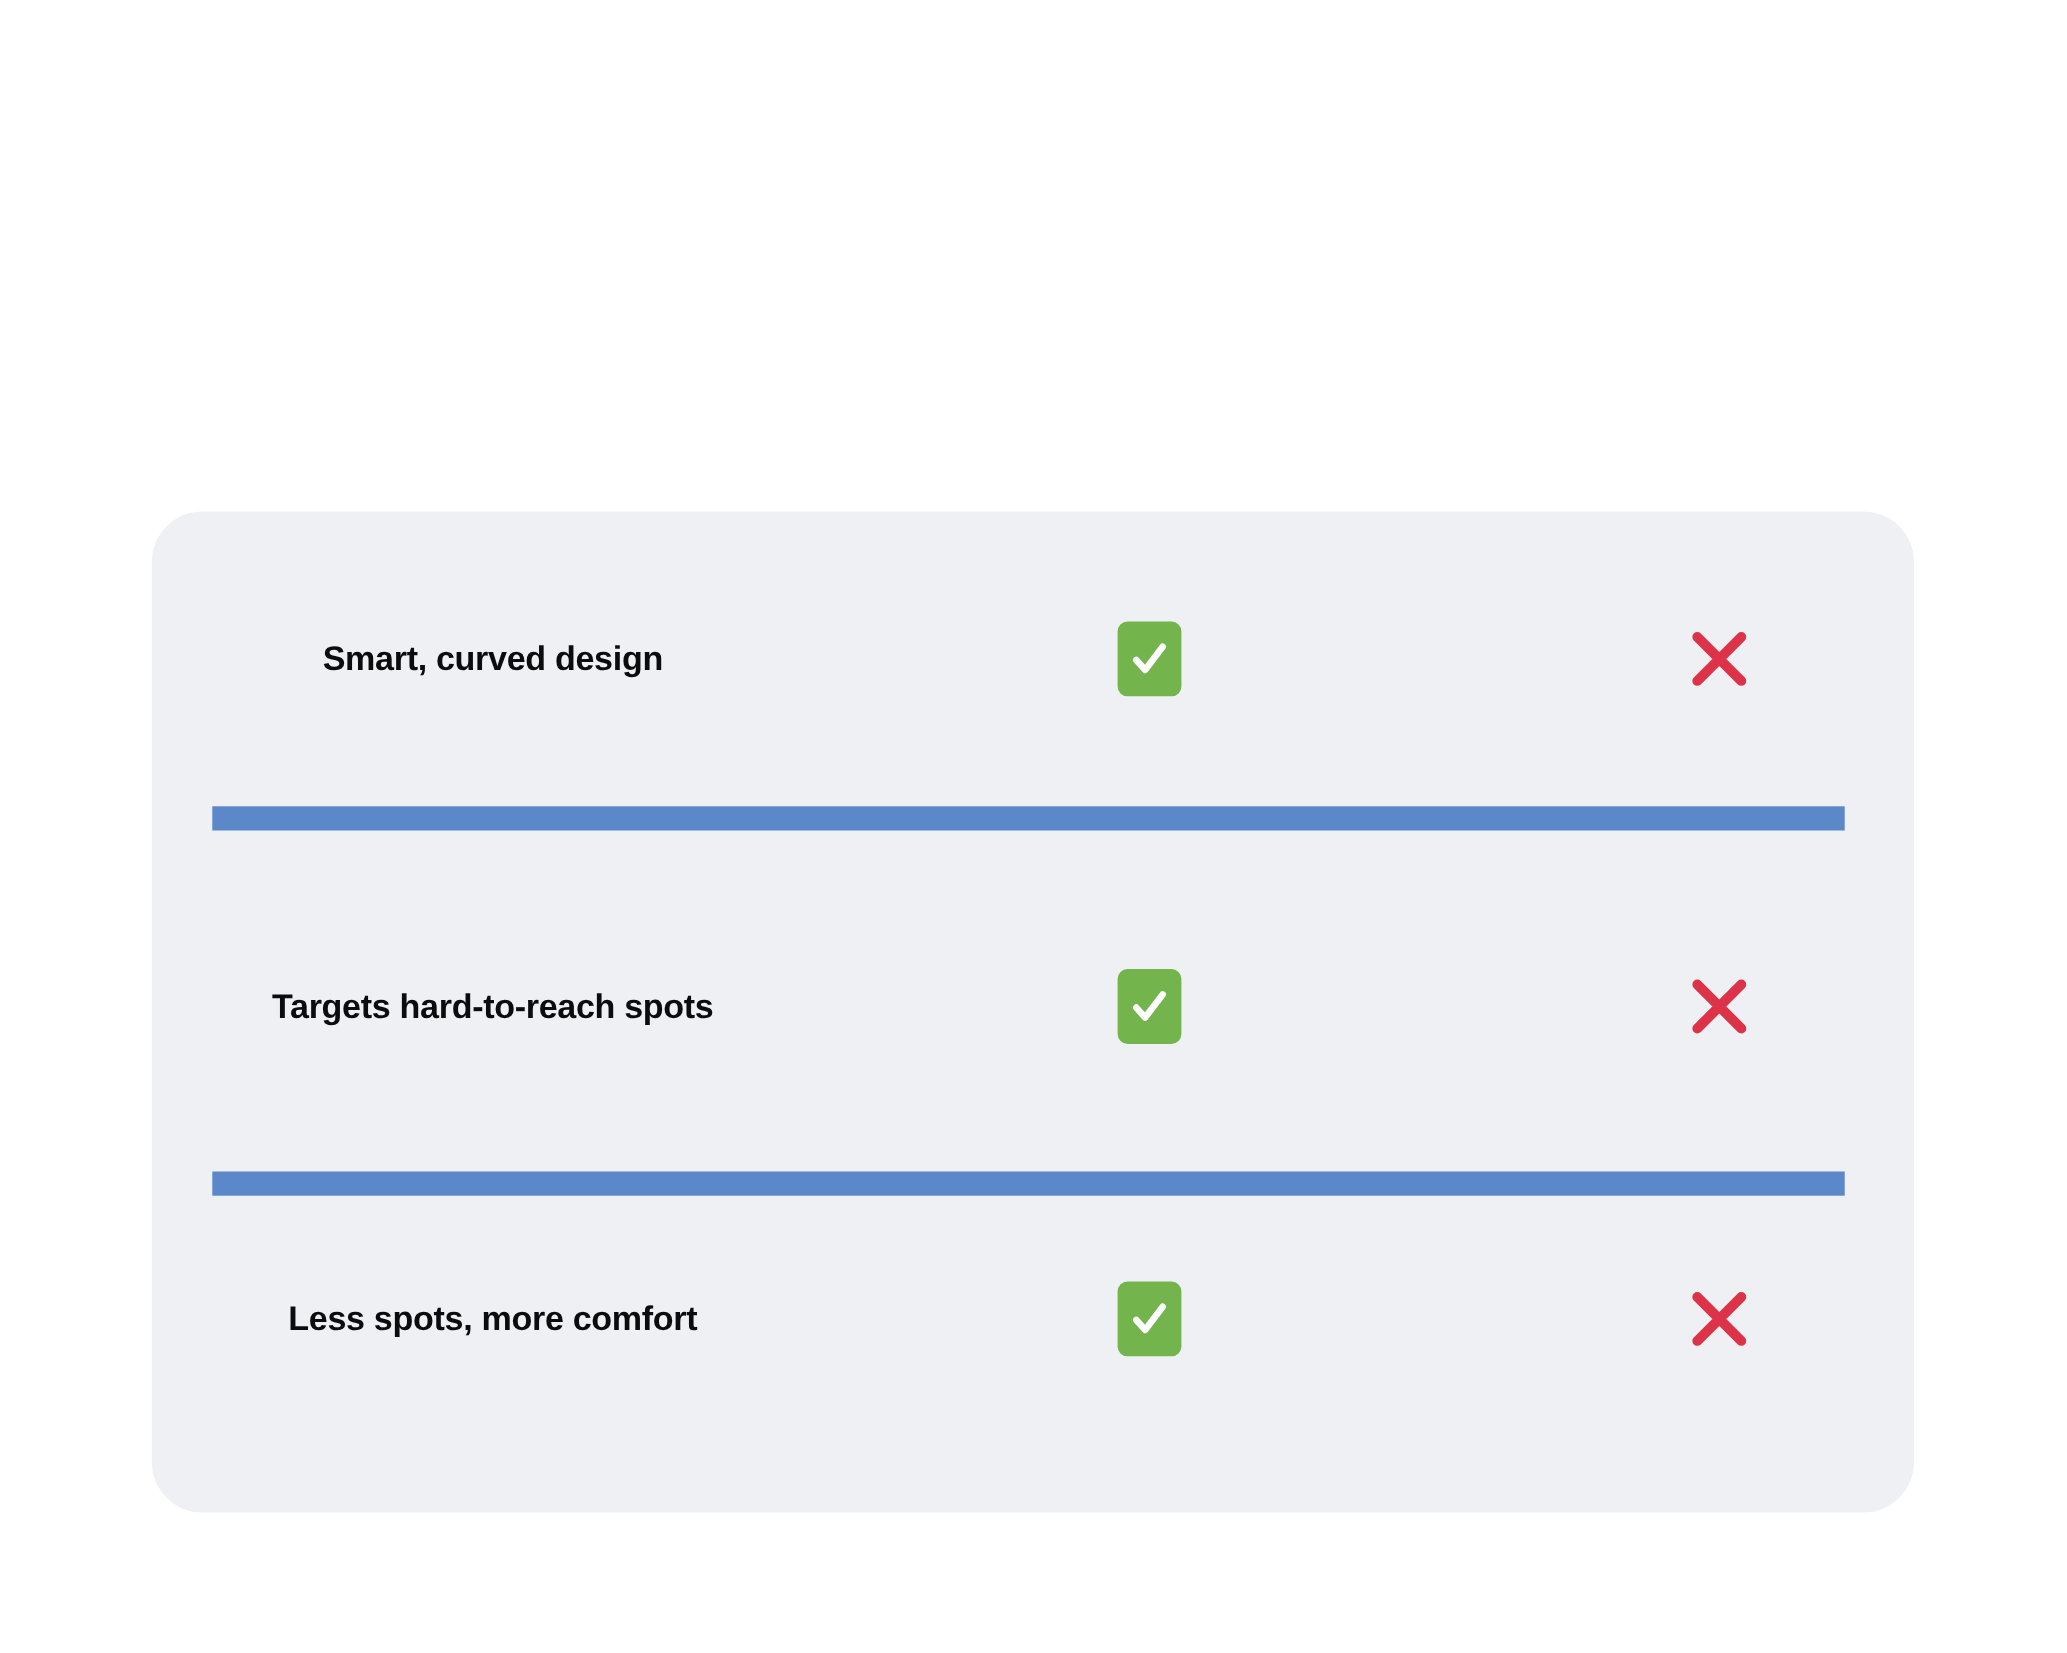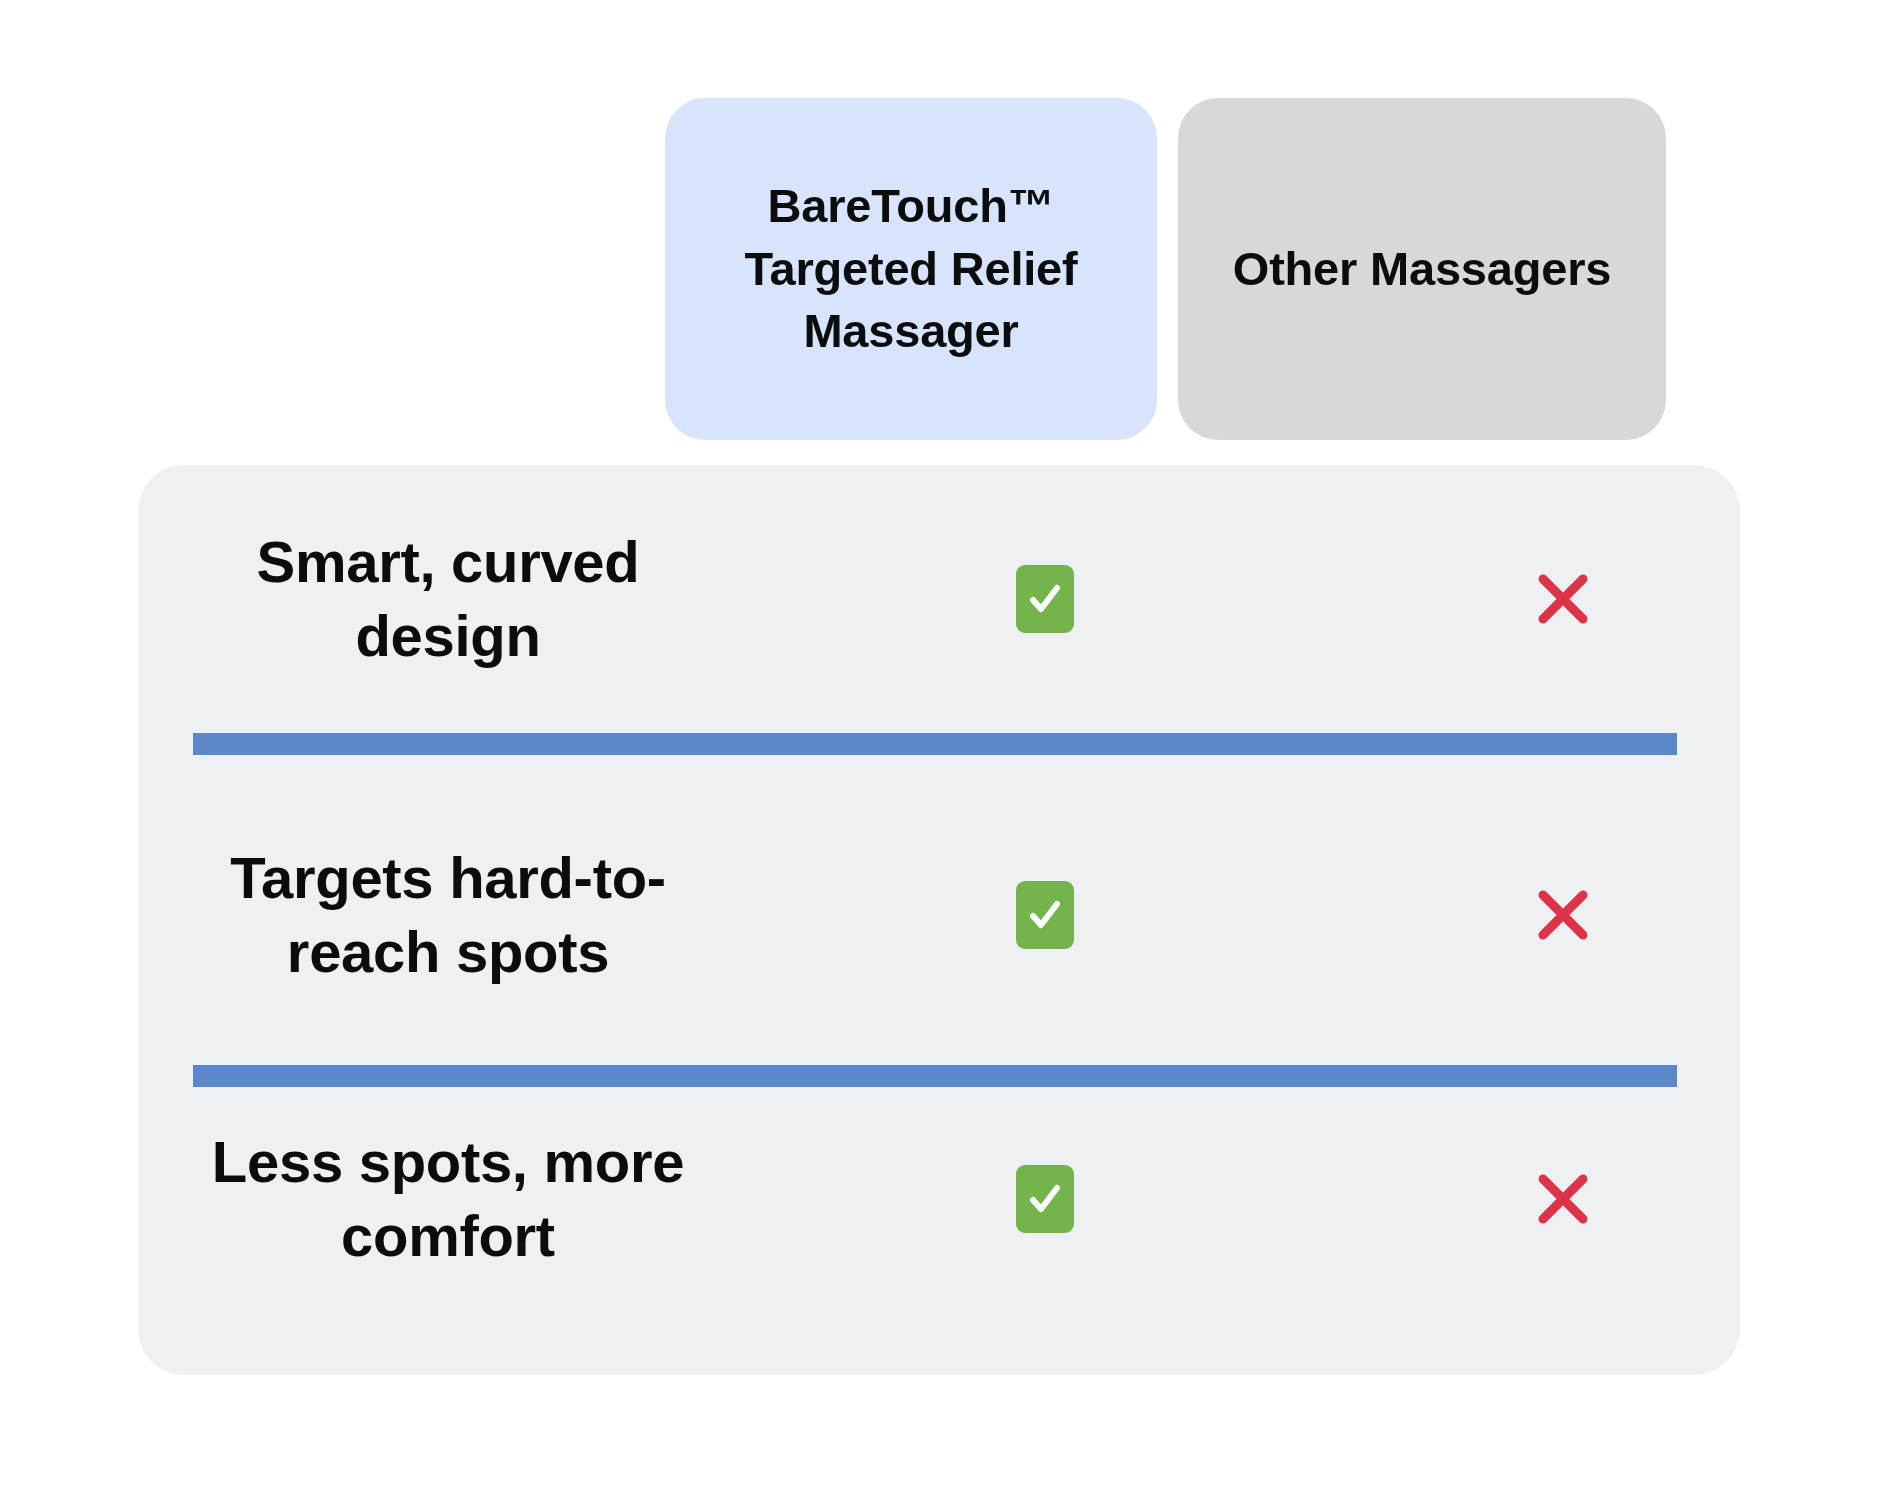--- a/index.html
+++ b/index.html
@@ -84,21 +84,21 @@
 
   #row-0 { top: 0px; }
   #row-1 { top: 268px; margin-top: 48px; }
   #row-2 { top: 600px; }
 
   .feature-label {
     position: absolute;
     left: 40px;
     width: 540px;
     text-align: center;
-    font-size: 58px;
+    font-size: 31px;
     font-weight: 700;
     line-height: 1.28;
     color: #0b0c0e;
     letter-spacing: -0.3px;
   }
 
   .cell {
     position: absolute;
     width: 120px;
     height: 120px;
@@ -134,31 +134,20 @@
     background: #5b88c8;
   }
   #divider-0 { top: 268px; }
   #divider-1 { top: 600px; }
 </style>
 </head>
 <body>
 
 <div class="stage">
 
-  <div class="header-row">
-
-    <div class="header-card" id="card-primary">
-      <div class="card-title">BareTouch™ Targeted Relief Massager</div>
-    </div>
-
-    <div class="header-card" id="card-secondary">
-      <div class="card-title">Other Massagers</div>
-    </div>
-
-  </div>
 
   <div class="panel">
 
     <div class="row" id="row-0">
       <div class="feature-label">Smart, curved design</div>
 
       <div class="cell cell-primary">
         <span class="icon-check">
           <svg width="40" height="40" viewBox="0 0 40 40" aria-hidden="true">
             <path d="M8 21 L16 30 L32 9" fill="none" stroke="#ffffff" stroke-width="6" stroke-linecap="round" stroke-linejoin="round"></path>

